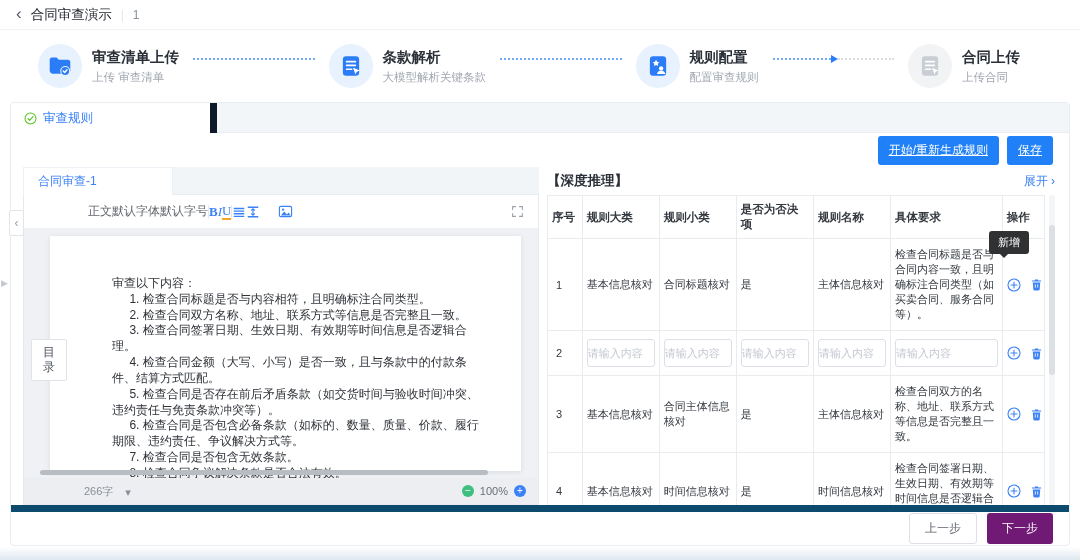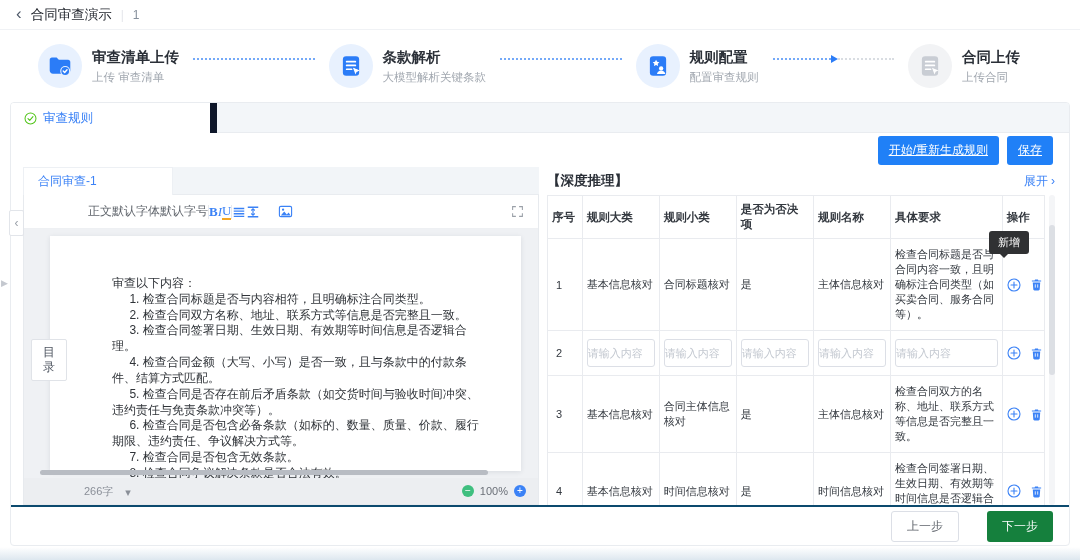--- a/index.html
+++ b/index.html
@@ -83,23 +83,23 @@
   .cellinput { width:100%; height:28px; border:1px solid #dcdfe6; border-radius:3px; font-size:11px; padding:0 0; color:#333; font-family:inherit; background:#fff; }
   .cellinput::placeholder { color:#c3c8d0; }
   .ops { display:flex; align-items:center; gap:9px; }
   .op { cursor:pointer; color:#3b82f6; display:flex; }
   .vtrack { position:absolute; right:0; top:0; bottom:0; width:6px; background:#f4f5f7; border-radius:3px; }
   .vthumb { position:absolute; right:0; top:30px; width:6px; height:150px; background:#dcdfe4; border-radius:3px; cursor:pointer; }
   .tooltip { position:absolute; right:26px; top:36px; background:#303133; color:#fff; font-size:11px; padding:4px 9px; border-radius:3px; z-index:5; }
   .tooltip::after { content:""; position:absolute; left:10px; bottom:-4px; border-left:5px solid transparent; border-right:5px solid transparent; border-top:5px solid #303133; }
 
   
-  .cfoot { height:40px; flex:none; border-top:2px solid #0c4a6e; display:flex; align-items:center; justify-content:flex-end; gap:28px; padding:0 16px; }
+  .cfoot { height:40px; flex:none; border-top:7px solid #0c4a6e; display:flex; align-items:center; justify-content:flex-end; gap:10px; padding:0 16px; }
   .btn-plain { background:#fff; border:1px solid #dcdfe6; color:#5f646b; font-size:12px; padding:6px 15px; border-radius:3px; cursor:pointer; font-family:inherit; }
-  .btn-next { background:#15803d; color:#fff; border:none; font-size:12px; padding:7px 15px; border-radius:3px; cursor:pointer; font-family:inherit; }
+  .btn-next { background:#701a75; color:#fff; border:none; font-size:12px; padding:7px 15px; border-radius:3px; cursor:pointer; font-family:inherit; }
 
   .band { position:absolute; left:0; right:0; bottom:0; height:13px; background:linear-gradient(180deg,#ffffff, #dde7ef); }
   .edge-collapse { position:absolute; left:9px; top:210px; width:15px; height:26px; background:#fff; border:1px solid #e2e5ea; border-radius:2px; color:#9aa0a8; font-size:12px; display:flex; align-items:center; justify-content:center; cursor:pointer; z-index:6; }
   .edge-open { position:absolute; left:1px; top:278px; color:#c4c8cf; font-size:9px; cursor:pointer; z-index:6; }
 </style>
 </head>
 <body>
 
 <div class="app">
 

